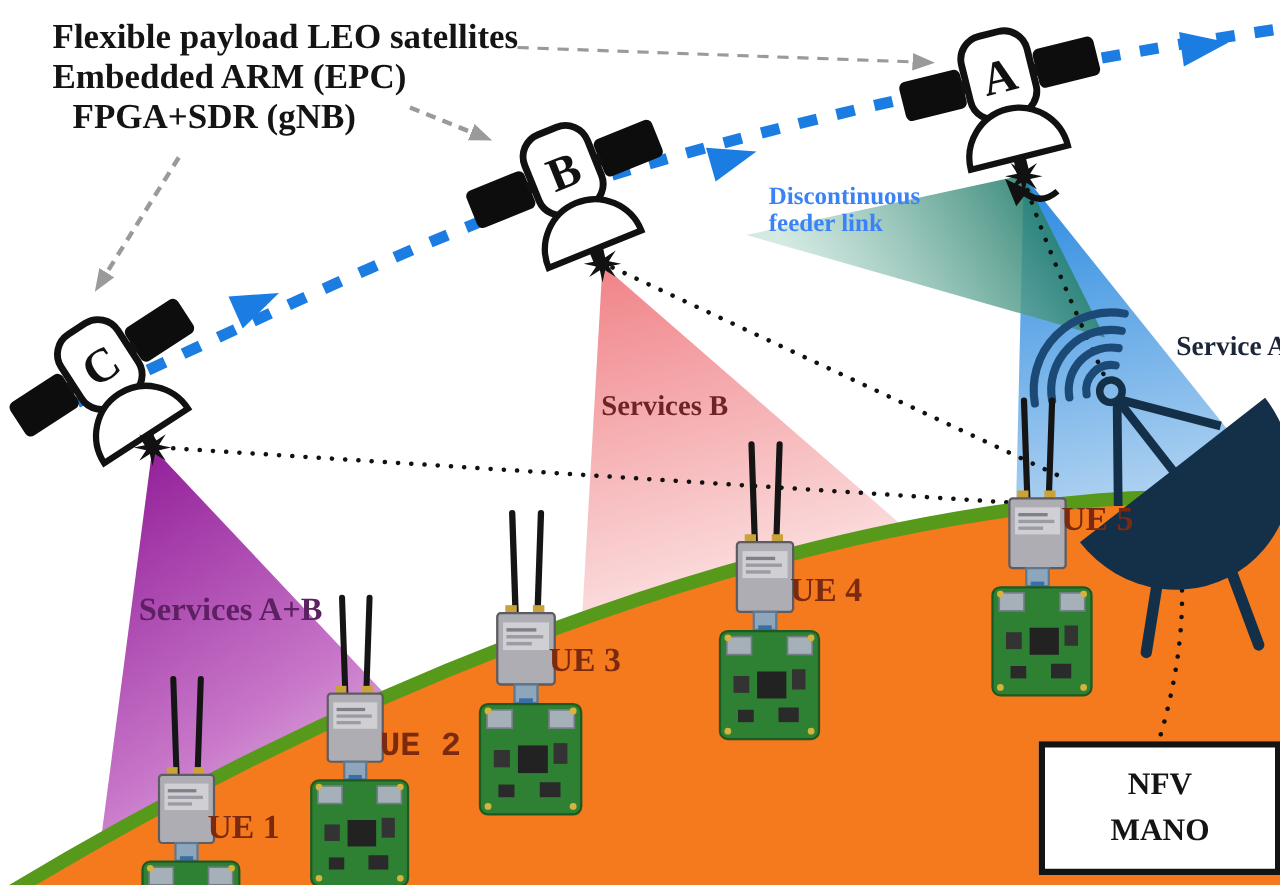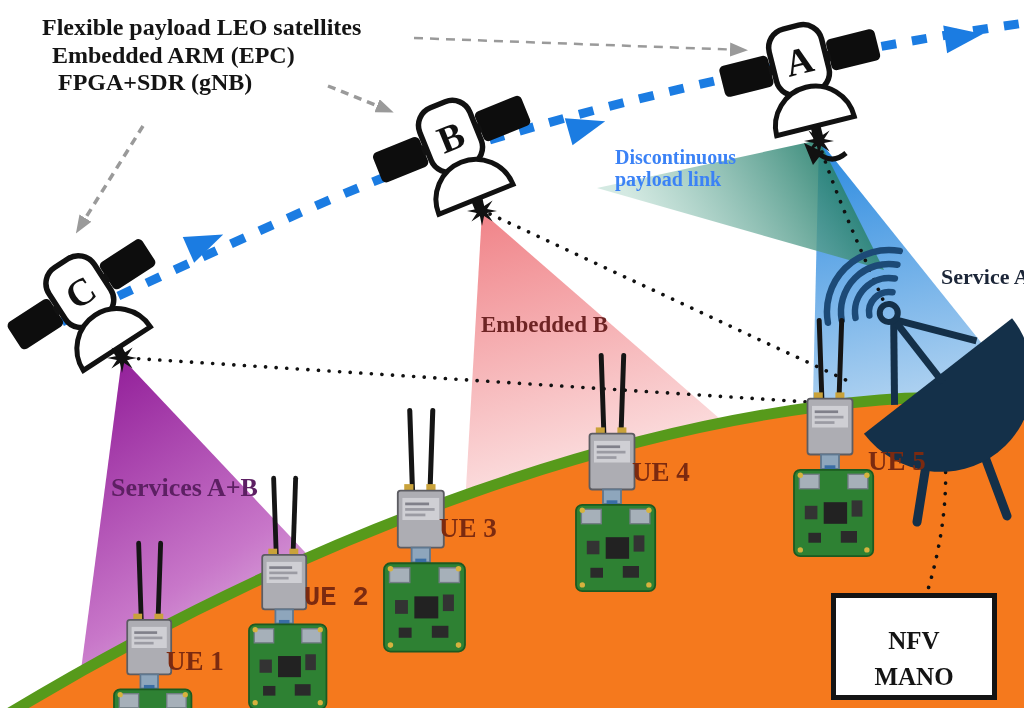--- a/index.html
+++ b/index.html
@@ -1,30 +1,30 @@
 <!DOCTYPE html>
 <html><head>
 <meta charset="utf-8">
 <style>
   html,body{margin:0;padding:0;}
   body{width:1024px;height:708px;position:relative;overflow:hidden;background:#ffffff;
        font-family:"Liberation Serif", serif;}
   #scene{position:absolute;left:0;top:0;}
   .label{position:absolute;pointer-events:none;white-space:nowrap;}
-  .annot{font-size:24px;font-weight:bold;color:#141414;line-height:1.15;}
-  .annot .l2{margin-left:10px;}
+  .annot{font-size:28px;font-weight:bold;color:#141414;line-height:1.15;}
+  .annot .l2{}
   .annot .l3{margin-left:16px;}
   .feeder{font-size:20px;font-weight:bold;color:#3b82f6;line-height:1.08;}
   .svc-a{font-size:22px;font-weight:bold;color:#1c2638;}
   .svc-b{font-size:23px;font-weight:bold;color:#6e2424;}
   .svc-ab{font-size:26px;font-weight:bold;color:#5d2063;}
   .uelbl{font-size:27px;font-weight:bold;color:#7b2a10;}
-  .nfvbox{position:absolute;left:831px;top:593px;width:166px;height:107px;
+  .nfvbox{position:absolute;left:831px;top:593px;width:194px;height:107px;
           background:#ffffff;border:5px solid #141414;box-sizing:border-box;
-          display:flex;flex-direction:column;align-items:center;justify-content:flex-end;
+          display:flex;flex-direction:column;align-items:center;justify-content:center;
           font-size:25px;font-weight:600;color:#141414;line-height:1.45;}
   .ant{stroke:#151515;stroke-width:5.5;stroke-linecap:round;}
   .panel{fill:#0d0d0d;}
   .satbody{fill:#ffffff;stroke:#111111;stroke-width:5.5;}
   .satdome{fill:#ffffff;stroke:#111111;stroke-width:5;}
   .satletter{font-family:"Liberation Serif",serif;font-size:38px;font-weight:600;
              fill:#111;text-anchor:middle;}
   .dotted{stroke:#111111;stroke-width:3.6;fill:none;stroke-linecap:round;
           stroke-dasharray:0.1 10.5;}
   .gray-dash{stroke:#9a9a9a;stroke-width:3.5;fill:none;stroke-dasharray:8 6;}
@@ -278,29 +278,29 @@
 </svg>
 
 <div class="label annot" style="left:42px;top:14px;">
   <div>Flexible payload LEO satellites</div>
   <div class="l2">Embedded ARM (EPC)</div>
   <div class="l3">FPGA+SDR (gNB)</div>
 </div>
 
 <div class="label feeder" style="left:615px;top:147px;">
   <div>Discontinuous</div>
-  <div>payload link</div>
+  <div>feeder link</div>
 </div>
 
 <div class="label svc-a" style="left:908px;top:264px;margin-left:33px;">Service A</div>
-<div class="label svc-b" style="left:481px;top:312px;">Embedded B</div>
+<div class="label svc-b" style="left:481px;top:312px;">Services B</div>
 <div class="label svc-ab" style="left:111px;top:473px;">Services A+B</div>
 
 <div class="label uelbl" style="left:166px;top:646px;">UE 1</div>
 <div class="label uelbl" style="left:304px;top:583px;font-family:Liberation Mono, monospace;">UE 2</div>
 <div class="label uelbl" style="left:439px;top:513px;">UE 3</div>
 <div class="label uelbl" style="left:632px;top:457px;">UE 4</div>
-<div class="label uelbl" style="left:849px;top:446px;margin-left:19px;">UE 5</div>
+<div class="label uelbl" style="left:849px;top:400px;">UE 5</div>
 
 <div class="nfvbox">
   <div>NFV</div>
   <div>MANO</div>
 </div>
 
 </body></html>

